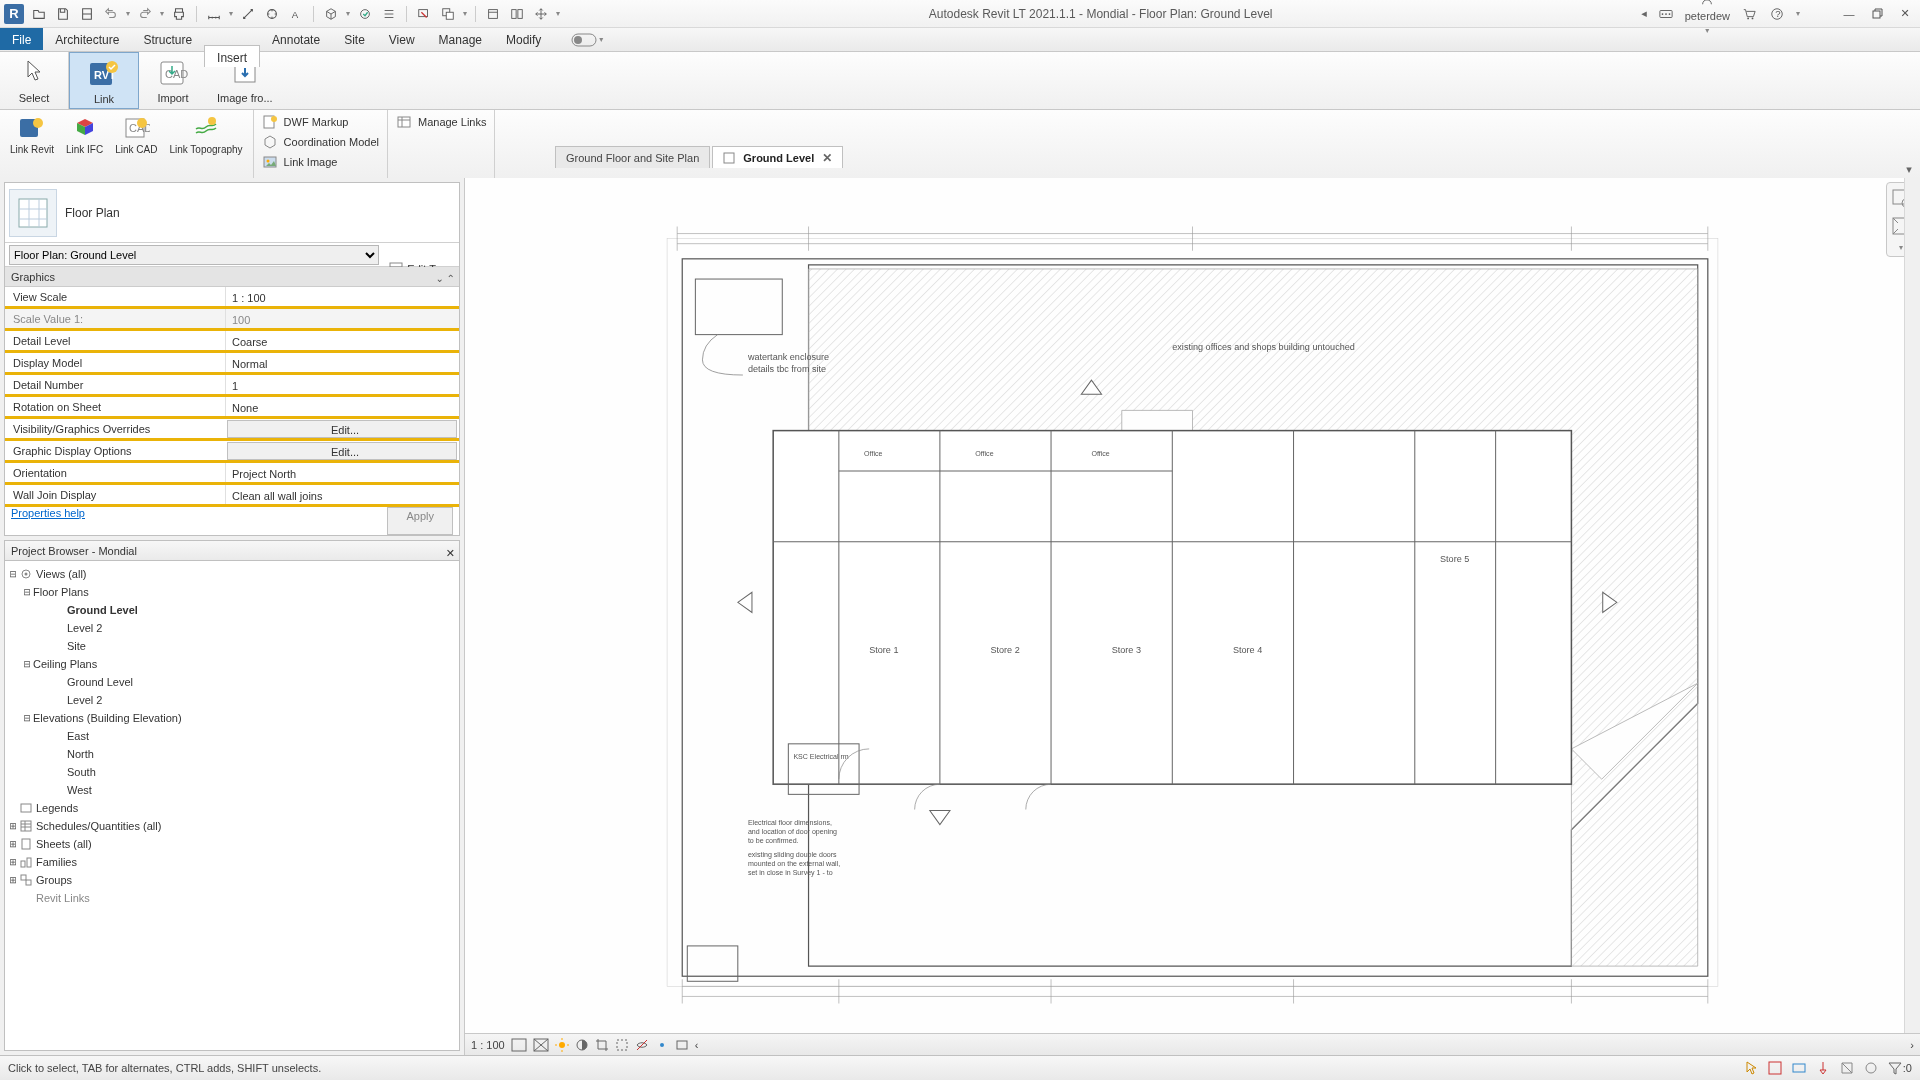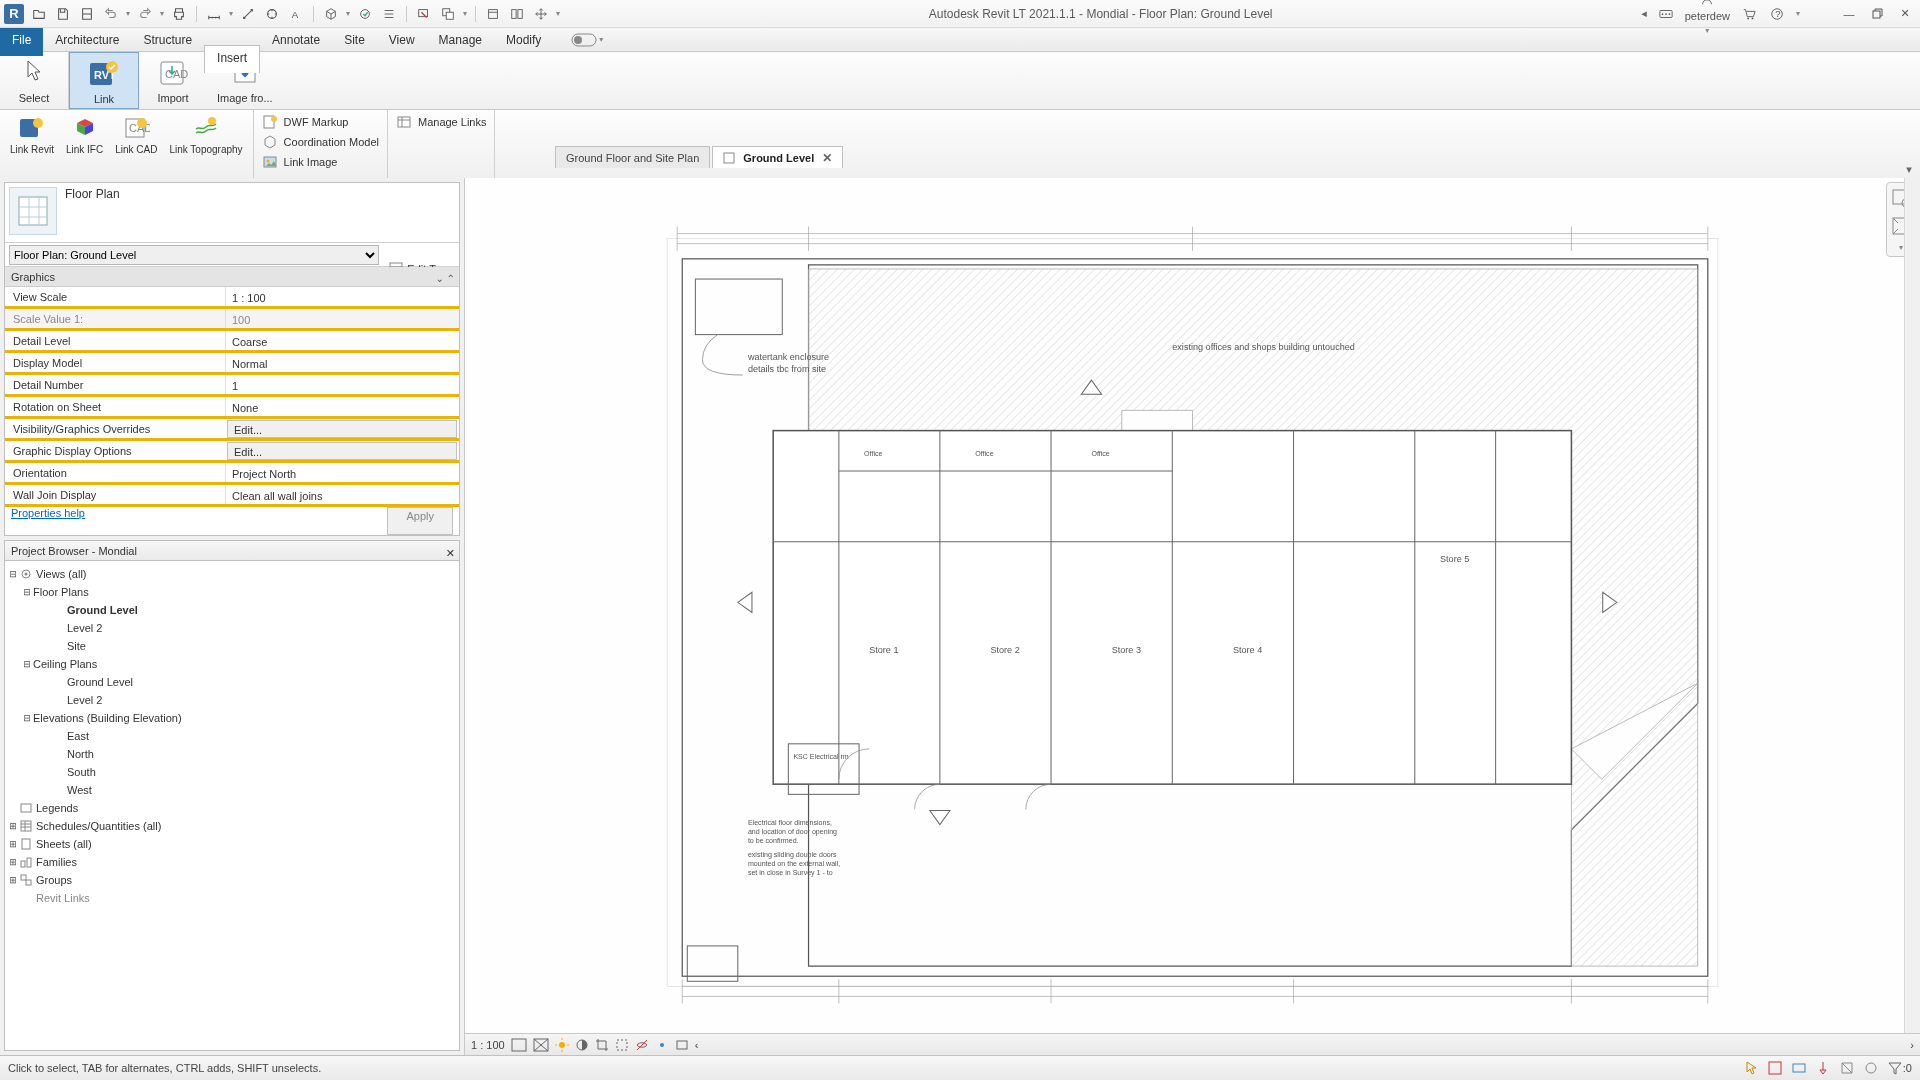--- a/index.html
+++ b/index.html
@@ -8,21 +8,21 @@
 .tb-left { display:flex; align-items:center; gap:6px; padding-left:4px; }
 .tb-center { flex:1; text-align:center; color:#5a5a5a; font-size:12px; }
 .tb-right { display:flex; align-items:center; gap:10px; padding-right:6px; }
 .ricon { width:20px; height:20px; background:#3b6ea5; color:#fff; display:flex; align-items:center; justify-content:center; font-weight:bold; border-radius:2px; font-size:13px; }
 .qat-btn { width:18px; height:18px; display:flex; align-items:center; justify-content:center; color:#555; cursor:pointer; }
 .qat-btn svg { width:14px; height:14px; }
 .qat-sep { width:1px; height:16px; background:#ccc; margin:0 2px; }
 .wbtn { width:18px; height:18px; display:flex; align-items:center; justify-content:center; color:#555; cursor:pointer; }
 .user { display:flex; align-items:center; gap:4px; color:#555; font-size:12px;flex-direction:column; }
 .menubar { height:24px; background:linear-gradient(#f7f7f7,#eaeaea); display:flex; border-bottom:1px solid #c8c8c8; }
-.menutab { padding:0 12px; height:28px; line-height:24px; font-size:12px; color:#333; cursor:pointer; }
+.menutab { padding:0 12px; height:22px; line-height:24px; font-size:12px; color:#333; cursor:pointer; }
 .menutab.file { background:#1f6aa5; color:#fff; font-weight:500; }
 .menutab.active { background:#fff; border:1px solid #c0c0c0; border-bottom:none; position:relative; top:17px; }
 .toggle { margin-left:10px; padding:0 8px; display:flex; align-items:center; }
 .ribbon1 { height:58px; background:linear-gradient(#fdfdfd,#f0f0f0); display:flex; border-bottom:1px solid #c8c8c8; }
 .panel { padding:2px 10px 0 10px; display:flex; flex-direction:column; align-items:center; }
 .panel-ico { width:48px; height:36px; display:flex; align-items:center; justify-content:center; }
 .panel-lbl { font-size:11px; color:#333; margin-top:2px; }
 .panel.sel .panel-lbl { color:#333; }
 .panel.sel { border-right:1px solid #d0d0d0; }
 .panel.hi { background:#cfe3f5; border:1px solid #7ea6cb; }
@@ -35,33 +35,33 @@
 .r2-row { display:flex; align-items:center; gap:6px; font-size:11px; color:#333; cursor:pointer; }
 .r2-row .sico { width:16px; height:16px; }
 .r2-tabs { position:absolute; left:555px; bottom:10px; height:24px; display:flex; align-items:flex-end; }
 .vtab { height:22px; padding:0 10px; background:#e9e9e9; border:1px solid #c0c0c0; border-bottom:none; margin-right:2px; font-size:11px; line-height:22px; color:#444; cursor:pointer; display:flex; align-items:center; gap:8px; }
 .vtab.active { background:#fff; font-weight:bold; color:#222; }
 .vtab .x { font-size:12px; color:#666; cursor:pointer; }
 .expander { position:absolute; right:4px; bottom:2px; width:14px; height:14px; display:flex; align-items:center; justify-content:center; color:#666; }
 .main { position:absolute; top:178px; left:0; right:0; bottom:25px; display:flex; }
 .leftcol { width:465px; background:#f0f0f0; display:flex; flex-direction:column; border-right:1px solid #c8c8c8; }
 .propbox { border:1px solid #c0c0c0; margin:4px; background:#fff; }
-.prop-hdr { height:60px; display:flex; align-items:flex-start; padding:4px; border-bottom:1px solid #d0d0d0; }
+.prop-hdr { height:60px; display:flex; align-items:center; padding:4px; border-bottom:1px solid #d0d0d0; }
 .prop-hdr-ico { width:48px; height:48px; background:#eef3f7; border:1px solid #c9d6e3; display:flex; align-items:center; justify-content:center; }
 .prop-hdr-txt { margin-left:8px; font-size:12px; color:#333; }
 .prop-row2 { display:flex; align-items:center; height:24px; border-bottom:1px solid #d0d0d0; }
 .prop-row2 select { flex:1; height:20px; margin:2px 4px; font-size:11px; border:1px solid #b7b7b7; }
 .edit-type { display:flex; align-items:center; gap:4px; padding:0 6px; font-size:11px; color:#333; cursor:pointer;margin-top:28px; }
 .prop-group { background:#e4e4e4; height:20px; line-height:20px; padding-left:6px; font-size:11px; font-weight:500; color:#333; border-bottom:1px solid #ccc; position:relative; }
 .prop-group .coll { position:absolute; right:4px; top:2px; font-size:10px; color:#555; }
 .prop-table { background:#fff; }
 .prow { display:flex; height:22px; border-bottom:3px solid #eab308; align-items:center; }
 .prow .pk { width:220px; padding-left:8px; font-size:11px; color:#333; }
 .prow .pv { flex:1; padding-left:6px; font-size:11px; color:#333; border-left:1px solid #e0e0e0; height:100%; line-height:22px; }
-.prow .pv.btn { background:#f0f0f0; border:1px solid #c0c0c0; margin:2px; height:18px; line-height:18px; cursor:pointer; }
+.prow .pv.btn { text-align:center; background:#f0f0f0; border:1px solid #c0c0c0; margin:2px; height:18px; line-height:18px; cursor:pointer; }
 .prop-foot { display:flex; height:28px; padding:0 6px; }
 .prop-foot a { color:#0066cc; text-decoration:underline; font-size:11px; cursor:pointer; }
 .prop-foot .apply { margin-left:auto; padding:2px 18px; background:#f0f0f0; border:1px solid #c0c0c0; color:#888; font-size:11px; }
 .browser { flex:1; margin:0 4px 4px 4px; background:#fff; border:1px solid #c0c0c0; display:flex; flex-direction:column; overflow:hidden; }
 .brw-title { height:20px; background:linear-gradient(#f7f7f7,#eaeaea); border-bottom:1px solid #c0c0c0; padding-left:6px; font-size:11px; line-height:20px; color:#333; position:relative; }
 .brw-title .x { position:absolute; right:4px; top:2px; cursor:pointer; }
 .tree { flex:1; overflow:auto; padding:4px 2px; font-size:11px; color:#333; }
 .tn { display:flex; align-items:center; height:18px; cursor:pointer; }
 .tn .exp { width:12px; text-align:center; color:#555; font-size:9px; }
 .tn .tico { width:14px; height:14px; margin-right:3px; display:flex; align-items:center; justify-content:center; }

